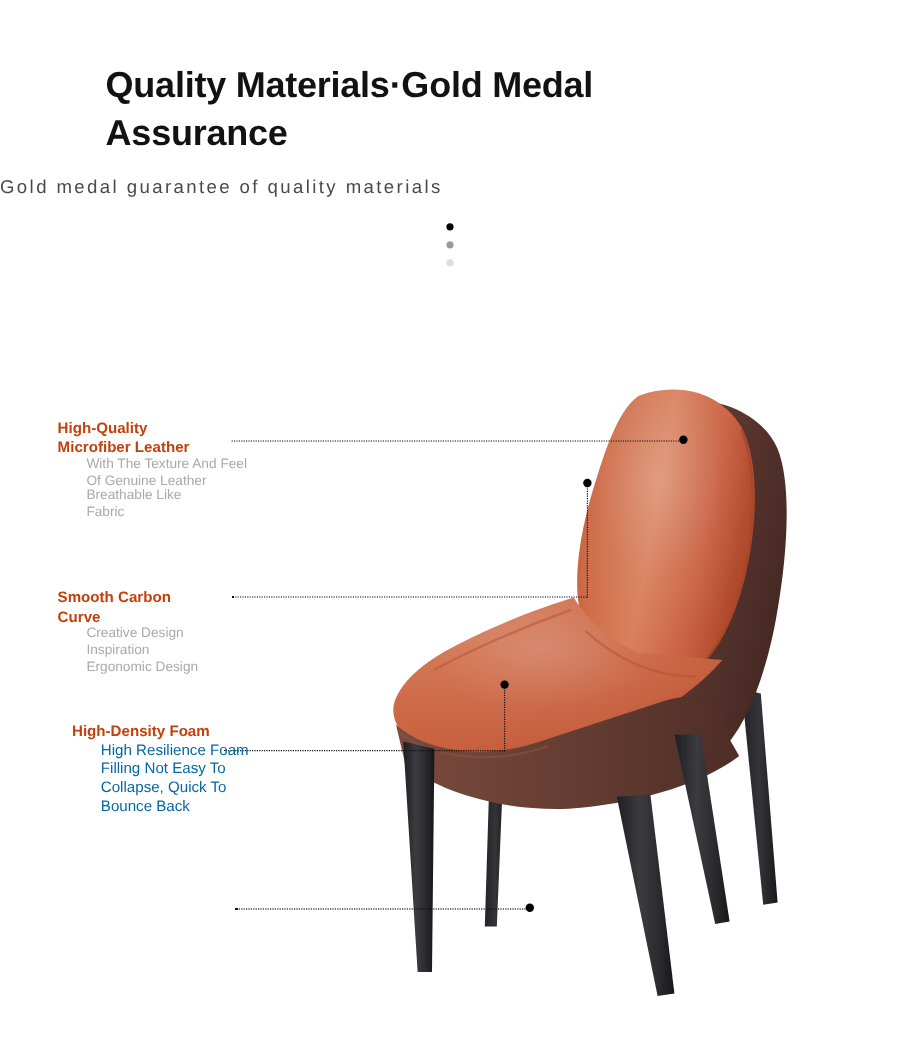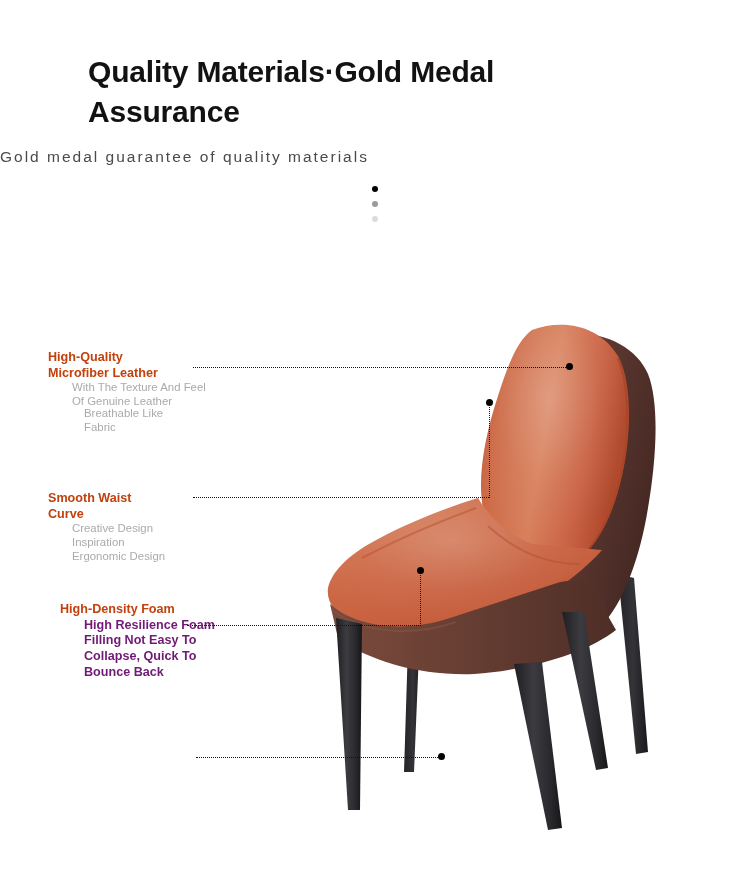--- a/index.html
+++ b/index.html
@@ -78,29 +78,29 @@
     white-space: pre-line;
   }
   .anno .a-sub {
     font-size: 11.4px;
     color: #aaaaaa;
     line-height: 1.22;
     white-space: pre-line;
     margin-left: 24px;
   }
   .anno .a-sub.dark {
-    color: #701a75;
-    font-weight: bold;
+    color: #0369a1;
+    font-weight: normal;
     font-size: 12.6px;
     line-height: 1.25;
   }
   
   .anno .a-sub.overlap {
     position: absolute;
-    left: 12px;
+    left: 0;
     top: 57px;
   }
 
   #anno-1 { left: 48px; top: 350px; }
   #anno-2 { left: 48px; top: 491px; }
   #anno-3 { left: 60px; top: 602px; width: 185px; }
   #anno-4 { left: 48px; top: 748px; width: 190px; }
 
   
   .lead-h {
@@ -249,21 +249,21 @@
   <div class="anno" id="anno-1">
     <div class="a-title">High-Quality
 Microfiber Leather</div>
     <div class="a-sub">With The Texture And Feel
 Of Genuine Leather</div>
     <div class="a-sub overlap">Breathable Like
 Fabric</div>
   </div>
 
   <div class="anno" id="anno-2">
-    <div class="a-title">Smooth Waist
+    <div class="a-title">Smooth Carbon
 Curve</div>
     <div class="a-sub">Creative Design
 Inspiration
 Ergonomic Design</div>
   </div>
 
   <div class="anno" id="anno-3">
     <div class="a-title">High-Density Foam</div>
     <div class="a-sub dark">High Resilience Foam
 Filling Not Easy To

